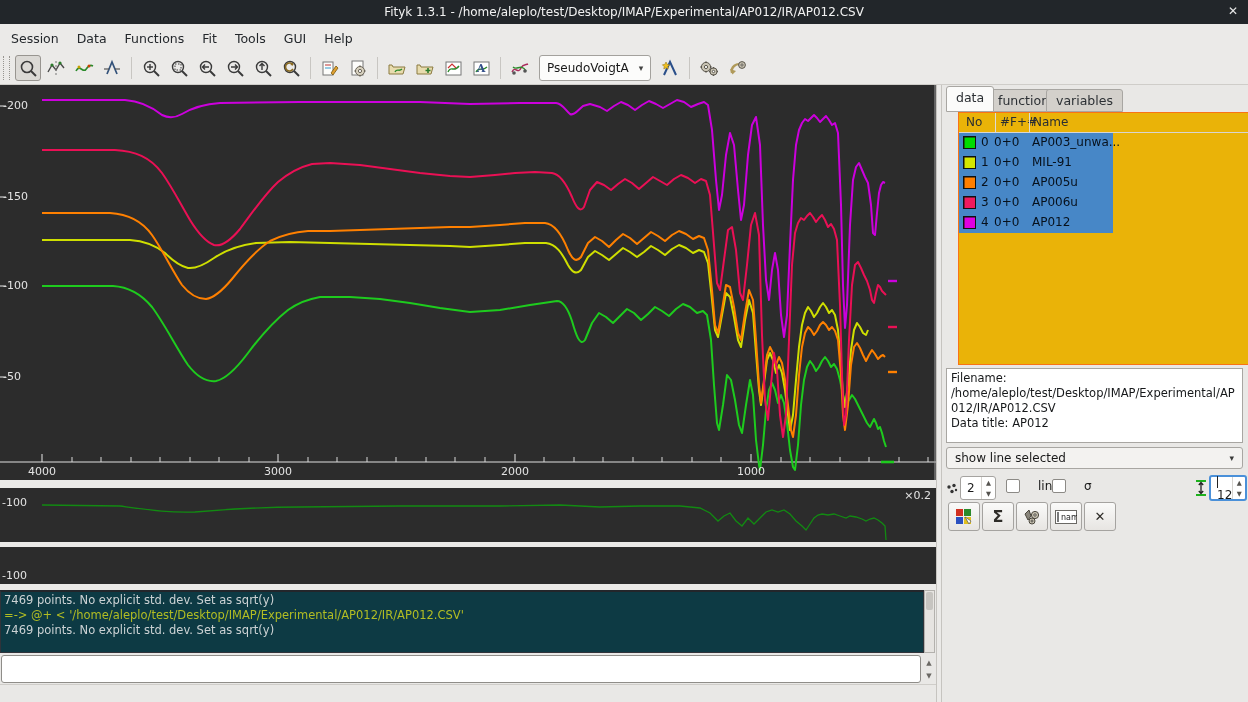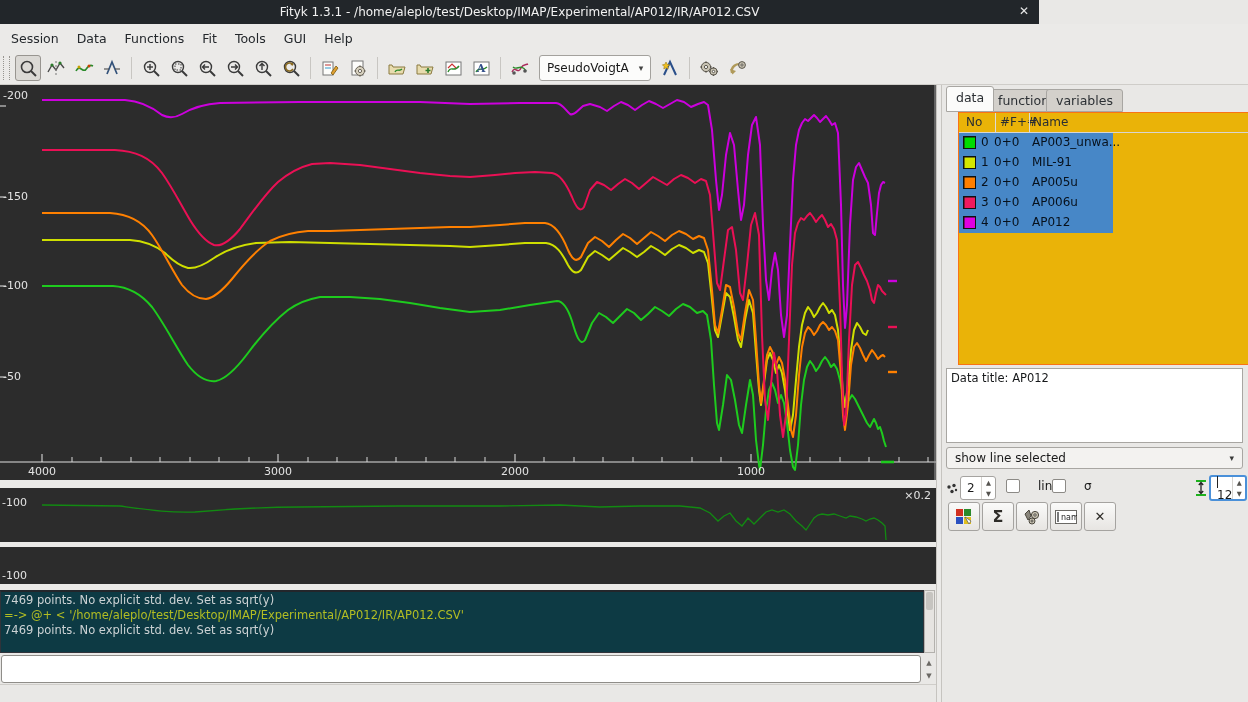--- a/index.html
+++ b/index.html
@@ -1,20 +1,20 @@
 <!DOCTYPE html>
 <html><head>
 <meta charset="utf-8">
 <style>
   html,body{margin:0;padding:0}
   body{width:1248px;height:702px;position:relative;overflow:hidden;
        font-family:"DejaVu Sans","Liberation Sans",sans-serif;background:#e9e8e6;font-size:12px;color:#1a1a1a}
   .abs{position:absolute}
   
-  .titlebar{left:0;top:0;width:1039px;height:24px;background:#22262a;color:#f2f2f2;
+  .titlebar{left:0;top:0;width:1248px;height:24px;background:#22262a;color:#f2f2f2;
             display:flex;align-items:center;justify-content:center;font-size:12px}
   .close-x{position:absolute;right:10px;top:4px;color:#e8e8e8;font-size:12px;cursor:default}
   
   .menubar{left:0;top:24px;width:1248px;height:28px;background:#ebeae8;display:flex;align-items:center;padding-left:2px;box-sizing:border-box}
   .menuitem{padding:5px 9px;font-size:12.5px;color:#24282c}
   
   .toolbar{left:0;top:52px;width:1248px;height:33px;background:#ebeae8;border-bottom:1px solid #cfcdc9;
            display:flex;align-items:center;gap:2px;padding-left:3px;box-sizing:border-box}
   .thandle{width:5px;height:24px;border-left:1px dotted #97948f;border-right:1px dotted #97948f;margin-right:3px}
   .tbtn{width:26px;height:26px;display:flex;align-items:center;justify-content:center;border-radius:3px;flex:none}
@@ -307,21 +307,21 @@
     <path fill="none" stroke-width="2" stroke-linejoin="round" d="M42,201 L113,201 C130,202 142,210 152,222 C164,238 176,262 188,280 C198,293 208,297 216,296 C226,294 236,284 248,268 C260,252 274,236 288,225 C298,218 308,214 320,212 L350,212 L380,214 L410,218 L440,223 L470,227 L500,225 L530,220 L557,216 C563,216 568,224 572,236 C576,250 580,262 585,255 L592,238 L599,228 L606,232 L613,238 L620,231 L627,224 L634,228 L641,235 L648,229 L655,222 L662,226 L669,231 L676,224 L683,219 L690,222 L697,228 L703,226 L707,230 L711,255 L714,300 L717,338 L719,345 L723,320 L727,290 L731,295 L735,315 L739,340 L742,348 L746,320 L750,295 L753,310 L756,355 L759,380 L760,385 L763,360 L766,325 L769,305 L772,298 L775,305 L778,318 L781,310 L784,318 L787,338 L790,365 L793,382 L795,385 L798,360 L801,320 L804,295 L807,282 L810,276 L813,280 L816,286 L819,282 L822,276 L825,272 L828,276 L831,282 L834,279 L837,284 L840,295 L843,310 L846,320 L849,315 L852,310 L855,314 L858,320 L861,326 L864,332 L867,338 L870,342 L872,338 L874,334 L876,338 L878,344 L880,342 L882,348 L884,356 L886,362" stroke="#1ecb1e"></path>
     <path fill="none" stroke-width="2" stroke-linejoin="round" d="M42,155 L130,155 C145,156 155,160 165,168 C172,175 180,181 188,183 C196,184 204,180 214,173 C226,165 240,160 256,158 L290,157 L330,158 L370,159 L410,160 L450,161 L470,162 L500,160 L525,158 L546,158 C556,159 562,168 568,180 C572,187 576,190 581,185 L588,172 L595,166 L602,170 L609,175 L616,169 L623,163 L630,167 L637,172 L644,167 L651,161 L658,165 L665,170 L672,164 L679,160 L686,163 L693,168 L699,165 L704,167 L708,178 L712,215 L715,245 L718,252 L722,230 L726,208 L730,212 L734,232 L738,255 L741,262 L745,235 L749,215 L753,228 L756,268 L759,305 L761,320 L764,298 L767,275 L770,268 L773,275 L776,288 L779,280 L782,288 L785,305 L788,330 L790,345 L793,330 L796,295 L799,262 L802,240 L805,228 L808,222 L811,226 L814,232 L817,228 L820,222 L823,218 L826,222 L829,228 L832,225 L835,230 L838,245 L841,280 L843,310 L845,322 L848,300 L851,265 L854,245 L857,238 L860,242 L863,248 L866,250 L868,245" stroke="#cfdf00"></path>
     <path fill="none" stroke-width="2" stroke-linejoin="round" d="M42,128 L110,128 C128,129 142,136 152,150 C162,164 172,185 182,200 C190,210 198,214 206,214 C214,213 222,206 232,194 C244,179 256,165 270,156 C282,150 294,147 308,146 L330,146 L360,145 L390,144 L420,143 L450,142 L470,142 L500,140 L525,138 L545,138 C555,139 562,150 568,165 C572,174 576,178 581,172 L588,158 L595,152 L602,156 L609,162 L616,155 L623,149 L630,153 L637,159 L644,153 L651,147 L658,151 L665,156 L672,150 L679,146 L686,149 L693,154 L699,151 L704,153 L708,165 L712,205 L715,240 L718,248 L722,225 L726,200 L730,202 L734,222 L738,248 L741,255 L745,228 L749,205 L753,215 L756,255 L759,300 L761,318 L764,295 L767,270 L770,262 L773,268 L776,280 L779,272 L782,278 L785,295 L788,320 L791,345 L793,352 L796,330 L799,290 L802,262 L805,248 L808,242 L811,245 L814,250 L817,246 L820,240 L823,237 L826,240 L829,245 L832,242 L835,246 L838,255 L841,290 L843,330 L845,345 L848,320 L851,280 L854,262 L857,258 L860,263 L863,270 L866,276 L869,270 L872,265 L875,269 L878,274 L881,271 L883,270 L885,272" stroke="#ff8000"></path>
     <path fill="none" stroke-width="2" stroke-linejoin="round" d="M42,65 L115,65 C135,66 150,72 162,88 C172,102 180,118 190,135 C198,148 206,157 214,160 C222,162 230,156 240,144 C252,128 264,110 278,97 C290,87 300,82 312,79 L330,78 L360,80 L390,84 L420,88 L450,91 L470,92 L495,90 L515,88 L535,87 L552,88 C560,89 566,98 572,112 C576,122 580,128 584,122 L590,105 L597,97 L604,100 L611,105 L618,99 L625,94 L632,98 L639,104 L646,98 L653,92 L660,96 L667,100 L674,94 L681,90 L688,93 L695,98 L701,94 L706,96 L710,110 L714,160 L717,198 L720,205 L724,175 L728,145 L732,142 L736,165 L740,208 L743,215 L747,180 L751,140 L755,128 L759,150 L762,250 L765,315 L768,335 L771,300 L774,268 L777,285 L780,330 L783,352 L786,330 L789,255 L792,180 L795,148 L798,138 L801,133 L804,135 L807,131 L810,128 L813,132 L816,137 L819,133 L822,130 L825,135 L828,142 L831,139 L834,144 L837,155 L840,220 L842,290 L844,340 L846,330 L849,255 L852,200 L855,180 L858,177 L861,183 L864,190 L867,196 L870,205 L872,215 L874,218 L876,208 L878,200 L880,202 L882,206 L884,208 L886,210" stroke="#ea1055"></path>
     <path fill="none" stroke-width="2" stroke-linejoin="round" d="M42,15 L125,15 C140,16 152,22 162,30 C168,33 175,33 182,29 C192,23 205,19 220,18 L300,17 L420,17 L470,19 L520,18 L556,18 C562,18 566,26 570,29 C574,31 578,25 583,21 L590,19 L600,22 L607,26 L614,21 L621,17 L628,20 L635,25 L642,20 L649,16 L656,19 L663,23 L670,19 L677,15 L684,17 L691,22 L698,19 L704,17 L708,20 L712,45 L716,95 L719,125 L722,110 L726,70 L730,48 L734,60 L738,105 L741,135 L744,120 L748,70 L752,40 L756,32 L760,60 L763,140 L766,195 L769,215 L772,185 L775,168 L778,185 L781,230 L784,252 L787,230 L790,160 L793,95 L796,60 L799,45 L802,38 L805,34 L808,36 L811,33 L814,30 L817,33 L820,37 L823,34 L826,31 L829,35 L832,40 L835,38 L838,48 L841,120 L843,200 L845,243 L847,220 L850,140 L853,95 L856,82 L859,78 L862,85 L865,92 L868,98 L871,120 L873,148 L875,150 L877,128 L879,108 L881,100 L883,97 L885,98" stroke="#cc00dd"></path>
     <path fill="none" stroke-width="2.4" d="M888,196 L897,196" stroke="#cc00dd"></path>
     <path fill="none" stroke-width="2.4" d="M888,242 L897,242" stroke="#ea1055"></path>
     <path fill="none" stroke-width="2.4" d="M888,287 L897,287" stroke="#ff8000"></path>
     <path fill="none" stroke-width="2.6" d="M881,377 L894,377" stroke="#1ecb1e"></path>
   </svg>
-  <span class="plotlabel" style="left:3px;top:4px">-200</span>
+  <span class="plotlabel" style="left:3px;top:14px">-200</span>
   <span class="plotlabel" style="left:3px;top:105px">-150</span>
   <span class="plotlabel" style="left:3px;top:194px">-100</span>
   <span class="plotlabel" style="left:3px;top:285px">-50</span>
   <span class="plotlabel" style="left:42px;top:380px;transform:translateX(-50%)">4000</span>
   <span class="plotlabel" style="left:278px;top:380px;transform:translateX(-50%)">3000</span>
   <span class="plotlabel" style="left:515px;top:380px;transform:translateX(-50%)">2000</span>
   <span class="plotlabel" style="left:751px;top:380px;transform:translateX(-50%)">1000</span>
 </div>
 
 <div class="abs sash-h1"></div>
@@ -433,20 +433,21 @@
       <svg class="swatch">
           <rect width="13" height="13" stroke="#111" fill="#e000e0"></rect>
         </svg>
       <span class="no">4</span>
       <span class="ff">0+0</span>
       <span class="nm">AP012</span>
     </div>
   </div>
 
   <div class="infobox">
+    <div>Filename: /home/aleplo/test/Desktop/IMAP/Experimental/AP012/IR/AP012.CSV</div>
     <div>Data title: AP012</div>
   </div>
 
   <div class="fcombo">
     <span>show line selected</span>
     <span class="arr">▾</span>
   </div>
 
   <div class="spinrow">
     <svg width="12" height="12" style="position:absolute;left:0;top:8px">

